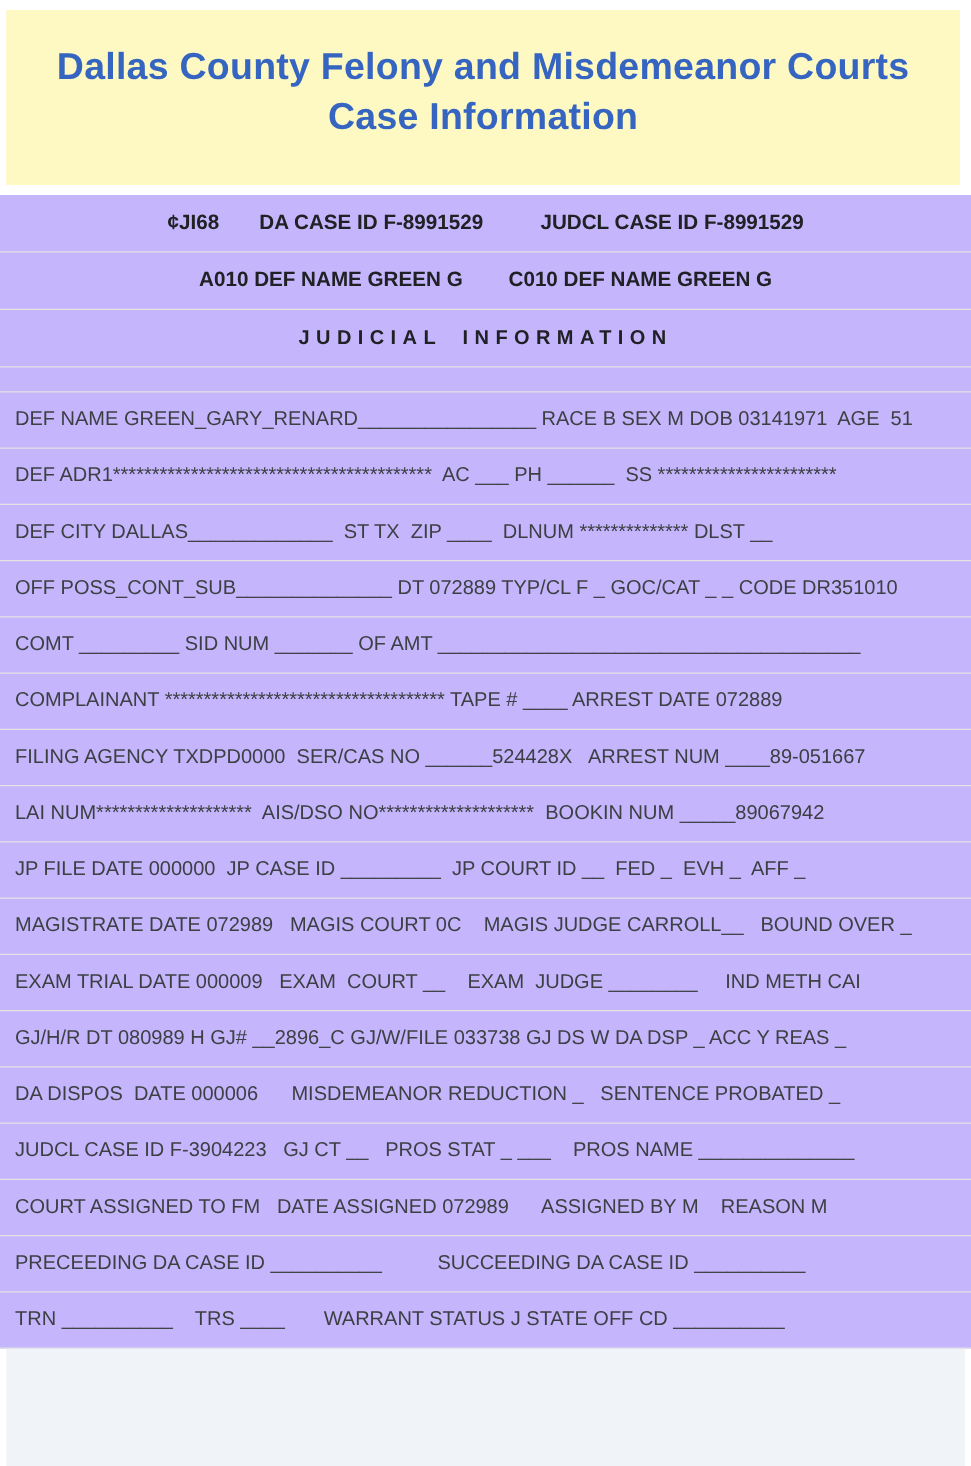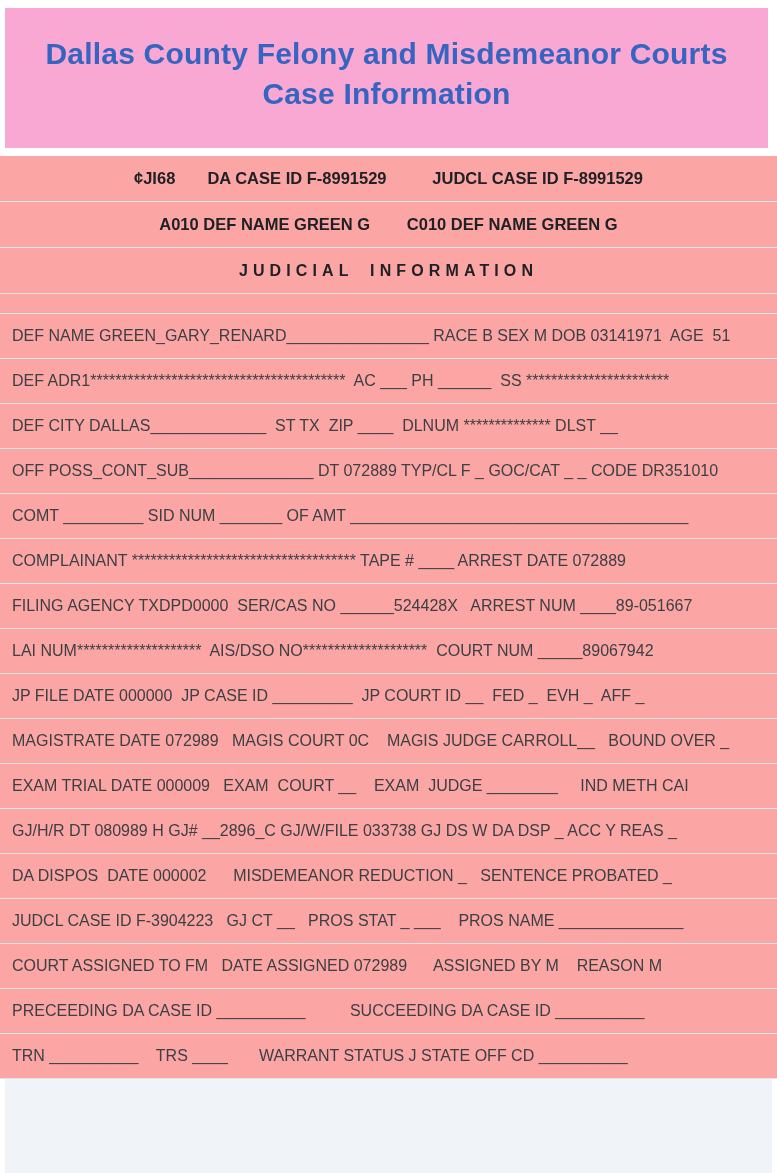--- a/index.html
+++ b/index.html
@@ -17,35 +17,35 @@
   .page {
     width: 777px;
     height: 1173px;
     position: relative;
     display: flex;
     flex-direction: column;
   }
   
   .header-card {
     margin: 8px 9px 0 5px;
-    background: #f9a8d4;
+    background: #fef9c3;
     padding: 26px 20px 34px 20px;
     text-align: center;
   }
   .header-card .title-line {
     color: #3565c0;
     font-size: 30px;
     line-height: 40px;
     font-weight: bold;
     letter-spacing: 0.2px;
   }
   
   .rows {
     margin-top: 8px;
-    background: #fca5a5;
+    background: #c4b5fd;
   }
   .row {
     box-sizing: border-box;
     height: 45px;
     display: flex;
     align-items: center;
     border-bottom: 1px solid #e4e4e4;
     white-space: pre;
     overflow: hidden;
     font-size: 16px;
@@ -95,26 +95,26 @@
       <div class="row bold-center">A010 DEF NAME GREEN G        C010 DEF NAME GREEN G</div>
       <div class="row section-title">JUDICIAL INFORMATION</div>
       <div class="row spacer"></div>
       <div class="row data">DEF NAME GREEN_GARY_RENARD________________ RACE B SEX M DOB 03141971  AGE  51</div>
       <div class="row data">DEF ADR1*****************************************  AC ___ PH ______  SS ***********************</div>
       <div class="row data">DEF CITY DALLAS_____________  ST TX  ZIP ____  DLNUM ************** DLST __</div>
       <div class="row data">OFF POSS_CONT_SUB______________ DT 072889 TYP/CL F _ GOC/CAT _ _ CODE DR351010</div>
       <div class="row data">COMT _________ SID NUM _______ OF AMT ______________________________________</div>
       <div class="row data">COMPLAINANT ************************************ TAPE # ____ ARREST DATE 072889</div>
       <div class="row data">FILING AGENCY TXDPD0000  SER/CAS NO ______524428X   ARREST NUM ____89-051667</div>
-      <div class="row data">LAI NUM********************  AIS/DSO NO********************  COURT NUM _____89067942</div>
+      <div class="row data">LAI NUM********************  AIS/DSO NO********************  BOOKIN NUM _____89067942</div>
       <div class="row data">JP FILE DATE 000000  JP CASE ID _________  JP COURT ID __  FED _  EVH _  AFF _</div>
       <div class="row data">MAGISTRATE DATE 072989   MAGIS COURT 0C    MAGIS JUDGE CARROLL__   BOUND OVER _</div>
       <div class="row data">EXAM TRIAL DATE 000009   EXAM  COURT __    EXAM  JUDGE ________     IND METH CAI</div>
       <div class="row data">GJ/H/R DT 080989 H GJ# __2896_C GJ/W/FILE 033738 GJ DS W DA DSP _ ACC Y REAS _</div>
-      <div class="row data">DA DISPOS  DATE 000002      MISDEMEANOR REDUCTION _   SENTENCE PROBATED _</div>
+      <div class="row data">DA DISPOS  DATE 000006      MISDEMEANOR REDUCTION _   SENTENCE PROBATED _</div>
       <div class="row data">JUDCL CASE ID F-3904223   GJ CT __   PROS STAT _ ___    PROS NAME ______________</div>
       <div class="row data">COURT ASSIGNED TO FM   DATE ASSIGNED 072989      ASSIGNED BY M    REASON M</div>
       <div class="row data">PRECEEDING DA CASE ID __________          SUCCEEDING DA CASE ID __________</div>
       <div class="row data">TRN __________    TRS ____       WARRANT STATUS J STATE OFF CD __________</div>
     </div>
 
   <div class="bottom-strip"></div>
 
 </div>
 

